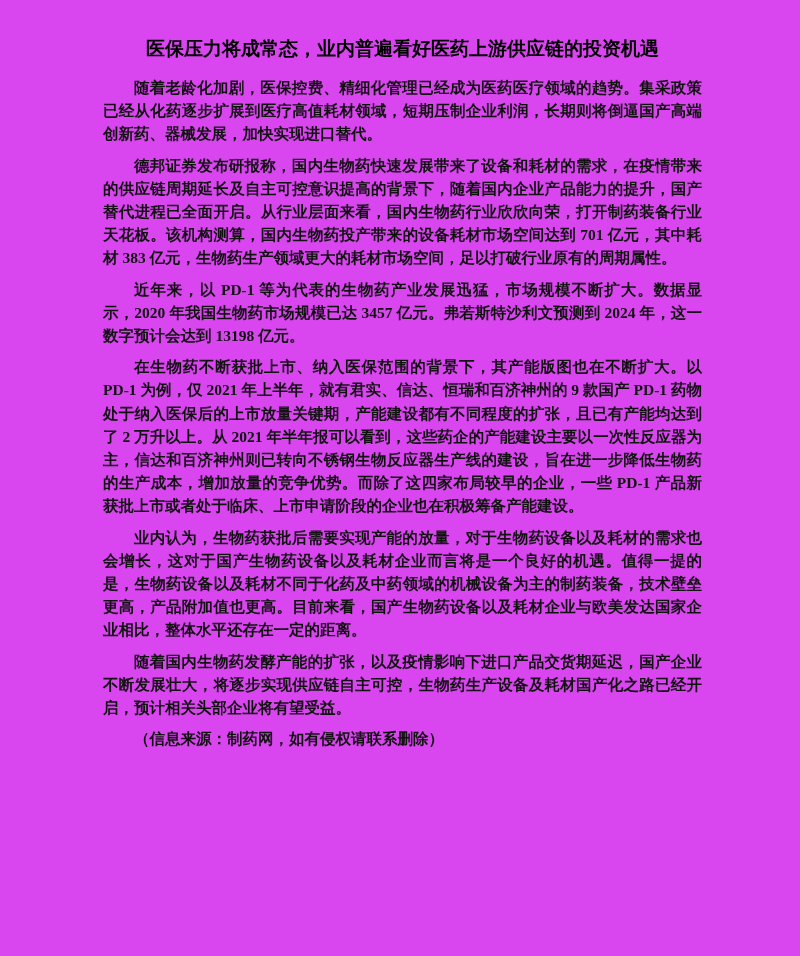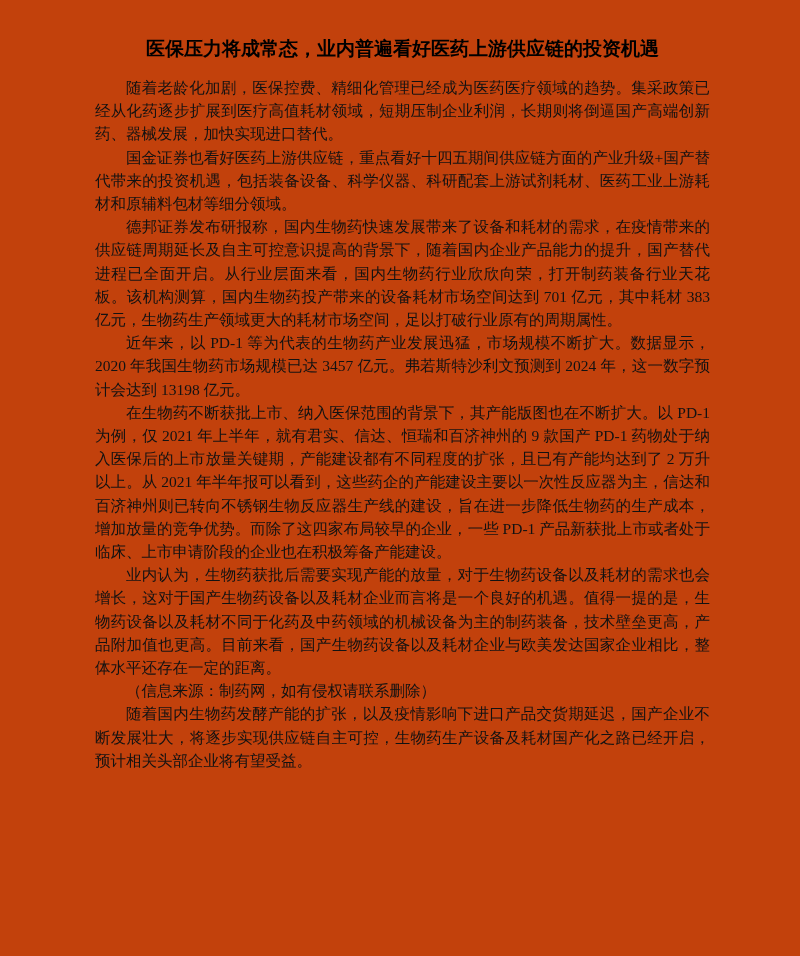--- a/index.html
+++ b/index.html
@@ -5,51 +5,51 @@
   html, body {
     margin: 0;
     padding: 0;
     background: #ffffff;
   }
   .page {
     position: relative;
     width: 800px;
     height: 956px;
     box-sizing: border-box;
-    background: #c2410c;
+    background: #d946ef;
     padding: 30px 90px 0 95px;
     overflow: hidden;
     font-family: "Liberation Serif", "DejaVu Serif", serif;
     color: #121212;
   }
   .doc-title {
     font-size: 19px;
     font-weight: bold;
     text-align: center;
     line-height: 26px;
     margin: 6px 0 14px 0;
     color: #000000;
   }
   .doc-body p {
-    margin: 0;
+    margin: 8px;
     font-size: 15.5px;
     line-height: 23.2px;
     text-align: justify;
     text-indent: 2em;
     color: #121212;
+    font-weight: bold;
   }
 </style>
 </head>
 <body>
 
 <div class="page">
   <h1 class="doc-title">医保压力将成常态，业内普遍看好医药上游供应链的投资机遇</h1>
   <div class="doc-body">
       <p>随着老龄化加剧，医保控费、精细化管理已经成为医药医疗领域的趋势。集采政策已经从化药逐步扩展到医疗高值耗材领域，短期压制企业利润，长期则将倒逼国产高端创新药、器械发展，加快实现进口替代。</p>
-      <p>国金证券也看好医药上游供应链，重点看好十四五期间供应链方面的产业升级+国产替代带来的投资机遇，包括装备设备、科学仪器、科研配套上游试剂耗材、医药工业上游耗材和原辅料包材等细分领域。</p>
       <p>德邦证券发布研报称，国内生物药快速发展带来了设备和耗材的需求，在疫情带来的供应链周期延长及自主可控意识提高的背景下，随着国内企业产品能力的提升，国产替代进程已全面开启。从行业层面来看，国内生物药行业欣欣向荣，打开制药装备行业天花板。该机构测算，国内生物药投产带来的设备耗材市场空间达到 701 亿元，其中耗材 383 亿元，生物药生产领域更大的耗材市场空间，足以打破行业原有的周期属性。</p>
       <p>近年来，以 PD-1 等为代表的生物药产业发展迅猛，市场规模不断扩大。数据显示，2020 年我国生物药市场规模已达 3457 亿元。弗若斯特沙利文预测到 2024 年，这一数字预计会达到 13198 亿元。</p>
       <p>在生物药不断获批上市、纳入医保范围的背景下，其产能版图也在不断扩大。以 PD-1 为例，仅 2021 年上半年，就有君实、信达、恒瑞和百济神州的 9 款国产 PD-1 药物处于纳入医保后的上市放量关键期，产能建设都有不同程度的扩张，且已有产能均达到了 2 万升以上。从 2021 年半年报可以看到，这些药企的产能建设主要以一次性反应器为主，信达和百济神州则已转向不锈钢生物反应器生产线的建设，旨在进一步降低生物药的生产成本，增加放量的竞争优势。而除了这四家布局较早的企业，一些 PD-1 产品新获批上市或者处于临床、上市申请阶段的企业也在积极筹备产能建设。</p>
       <p>业内认为，生物药获批后需要实现产能的放量，对于生物药设备以及耗材的需求也会增长，这对于国产生物药设备以及耗材企业而言将是一个良好的机遇。值得一提的是，生物药设备以及耗材不同于化药及中药领域的机械设备为主的制药装备，技术壁垒更高，产品附加值也更高。目前来看，国产生物药设备以及耗材企业与欧美发达国家企业相比，整体水平还存在一定的距离。</p>
+      <p>随着国内生物药发酵产能的扩张，以及疫情影响下进口产品交货期延迟，国产企业不断发展壮大，将逐步实现供应链自主可控，生物药生产设备及耗材国产化之路已经开启，预计相关头部企业将有望受益。</p>
       <p>（信息来源：制药网，如有侵权请联系删除）</p>
-      <p>随着国内生物药发酵产能的扩张，以及疫情影响下进口产品交货期延迟，国产企业不断发展壮大，将逐步实现供应链自主可控，生物药生产设备及耗材国产化之路已经开启，预计相关头部企业将有望受益。</p>
     </div>
 </div>
 
 </body></html>

